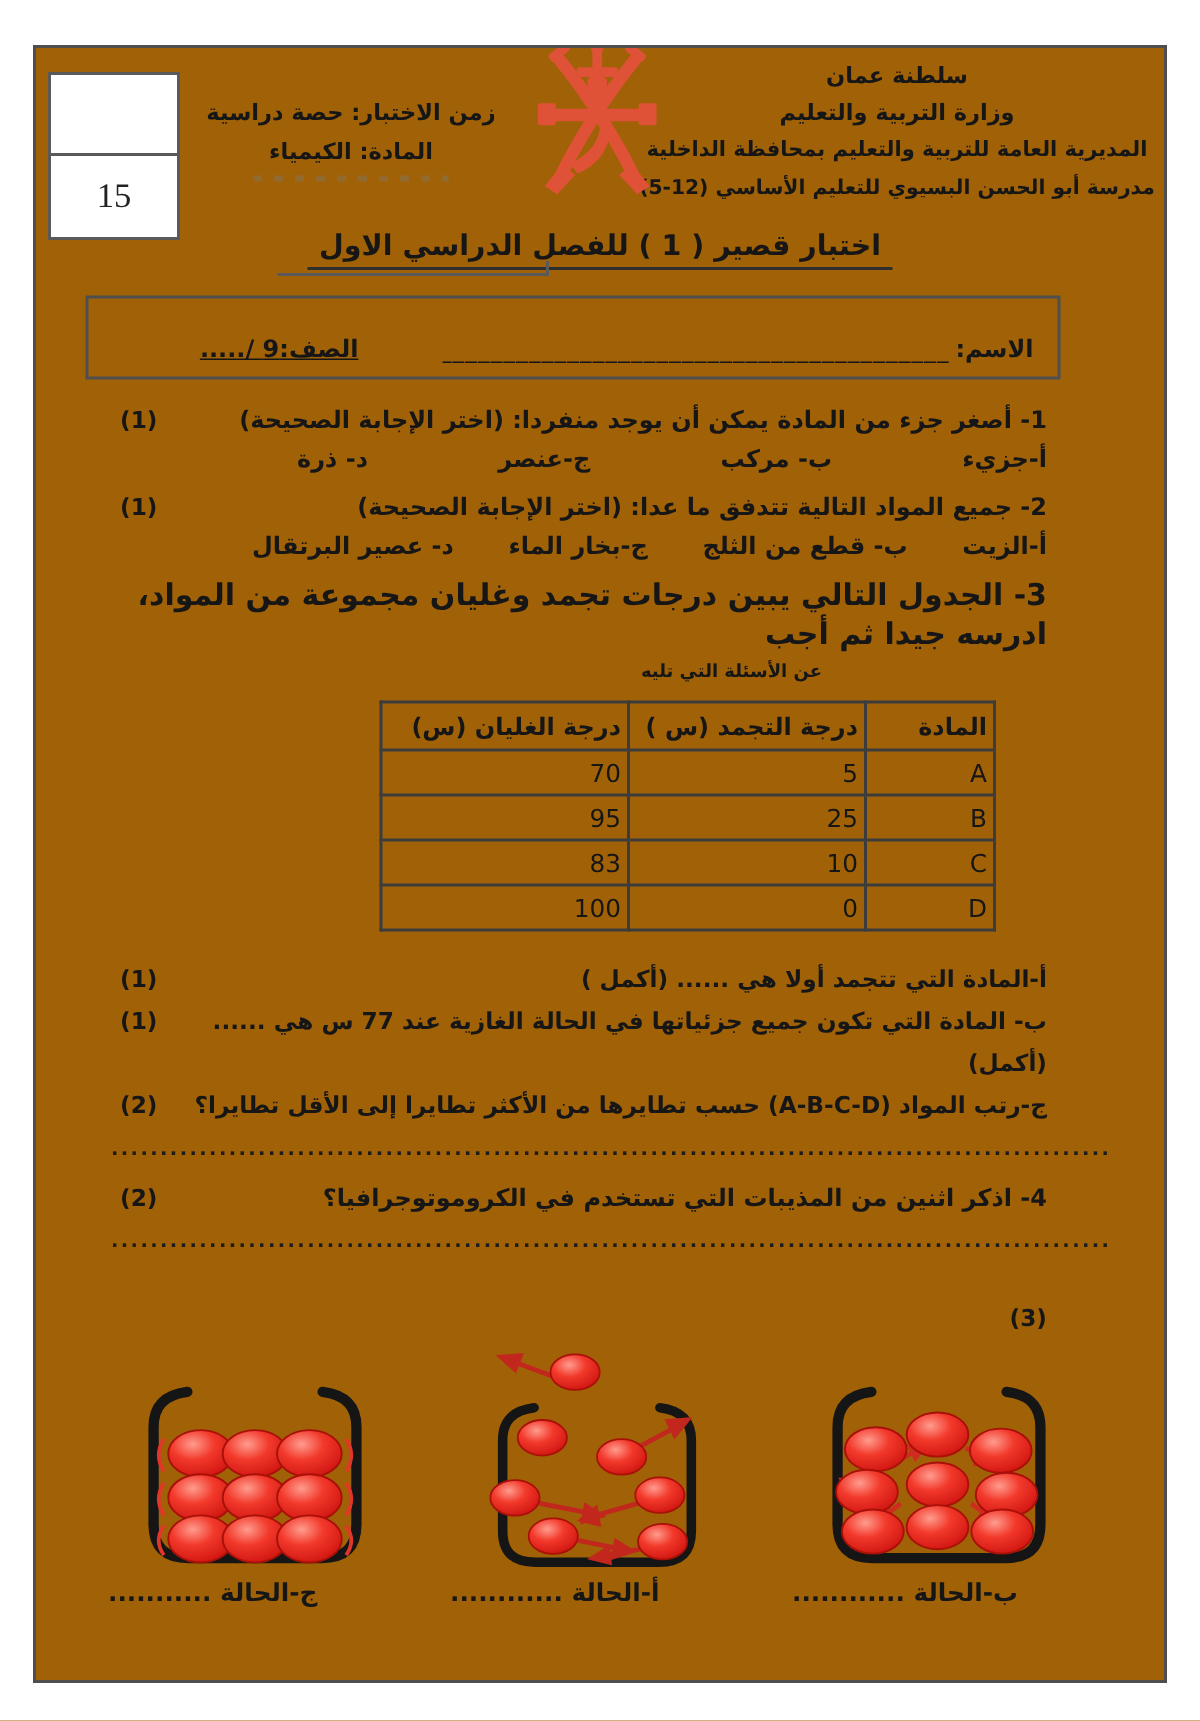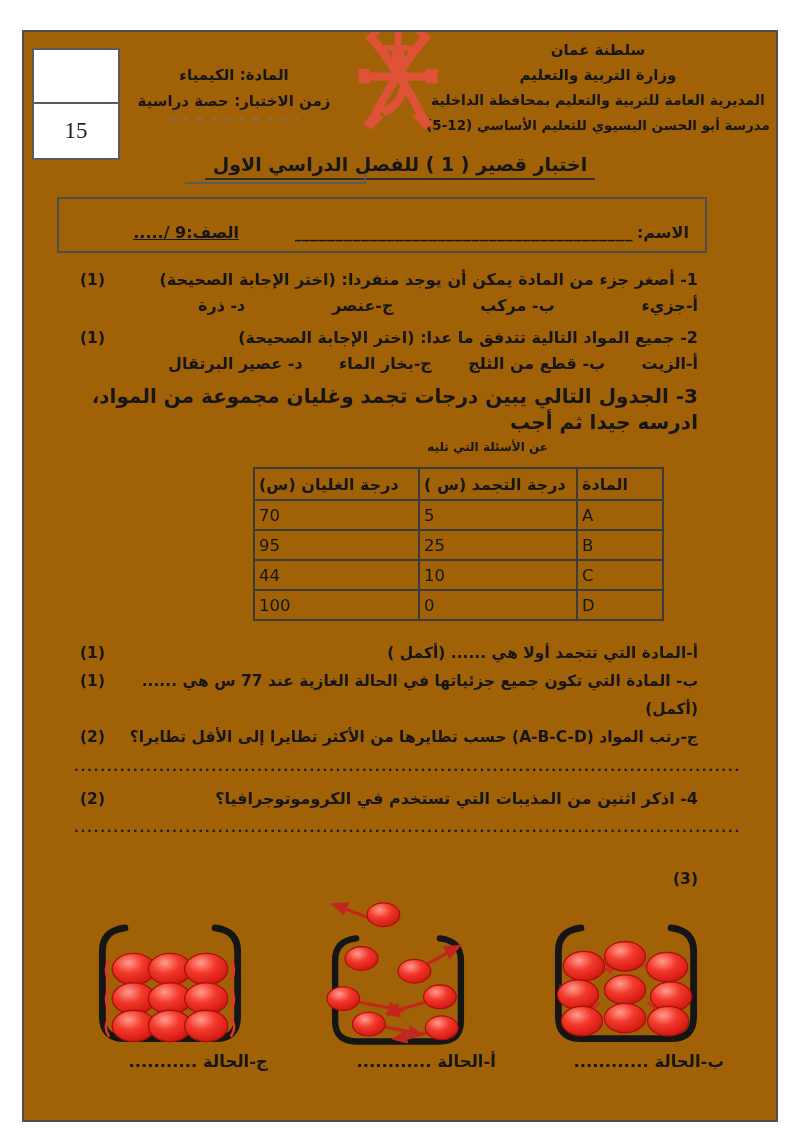--- a/index.html
+++ b/index.html
@@ -41,34 +41,34 @@
   .qwrap{margin:0 78px 0 56px;}
   .qrow{display:flex;justify-content:space-between;align-items:baseline;font-weight:700;font-size:16px;line-height:25px;}
   .marks{font-weight:700;font-size:15.5px;flex:none;}
   .opts{display:flex;justify-content:space-between;font-weight:700;font-size:16px;line-height:26px;}
   .opts1{padding-left:118px;}
   .opts2{padding-left:88px;}
   .q3line1{font-weight:700;font-size:20px;line-height:26px;margin-top:6px;}
   .q3line2{font-weight:700;font-size:12px;line-height:24px;text-align:right;margin-right:150px;}
   
   table.data{border-collapse:collapse;margin:8px 112px 0 auto;direction:rtl;}
-  table.data th,table.data td{border:2px solid #3c3c3c;text-align:left;padding:1px 4px;}
+  table.data th,table.data td{border:2px solid #3c3c3c;text-align:right;padding:1px 4px;}
   table.data th{font-weight:700;font-size:16px;height:28px;}
   table.data td{font-size:16.5px;height:26px;font-weight:400;}
   .col-mat{width:86px;}.col-frz{width:158px;}.col-boil{width:165px;}
   
   .subqs{margin-top:18px;}
   .subqs .qrow{line-height:28px;font-size:15.5px;}
   .dotline{margin:8px 36px 0 50px;overflow:hidden;white-space:nowrap;height:17px;
     font-weight:700;font-size:13px;letter-spacing:1.6px;color:#1c1c1c;direction:ltr;}
   .q4row{margin-top:10px;}
   .q5row{margin-top:30px;}
   
   .states-row{display:flex;justify-content:space-between;margin:10px 52px 0 48px;}
-  .state{width:196px;text-align:right;}
+  .state{width:196px;text-align:left;}
   .state-label{font-weight:700;font-size:16.5px;margin-top:2px;}
 </style>
 </head>
 <body>
 
 <div class="sheet">
 
   <div class="header">
     <div class="gov">
       <div class="l1">سلطنة عمان</div>
@@ -94,22 +94,22 @@
           <circle cx="50" cy="6" r="4.5"></circle>
           <rect x="46.5" y="8" width="7" height="14"></rect>
           <rect x="35" y="20" width="30" height="7" rx="2"></rect>
           <rect x="43" y="27" width="14" height="27" rx="3"></rect>
           <path d="M52 54 C54 72 46 82 30 90 L36 97 C56 88 62 72 58 54 Z"></path>
         </g>
       </svg>
     </div>
 
     <div class="subject-block">
+      <div>زمن الاختبار: حصة دراسية</div>
       <div>المادة: الكيمياء</div>
-      <div>زمن الاختبار: حصة دراسية</div>
       <div class="smudge"></div>
     </div>
 
     <div class="scorebox">
       <div class="cell top"></div>
       <div class="cell bottom">15</div>
     </div>
   </div>
 
   <div class="title-wrap">
@@ -168,21 +168,21 @@
       <td>70</td>
     </tr>
     <tr>
       <td>B</td>
       <td>25</td>
       <td>95</td>
     </tr>
     <tr>
       <td>C</td>
       <td>10</td>
-      <td>44</td>
+      <td>83</td>
     </tr>
     <tr>
       <td>D</td>
       <td>0</td>
       <td>100</td>
     </tr>
   </tbody>
     </table>
 
   <div class="qwrap subqs">

